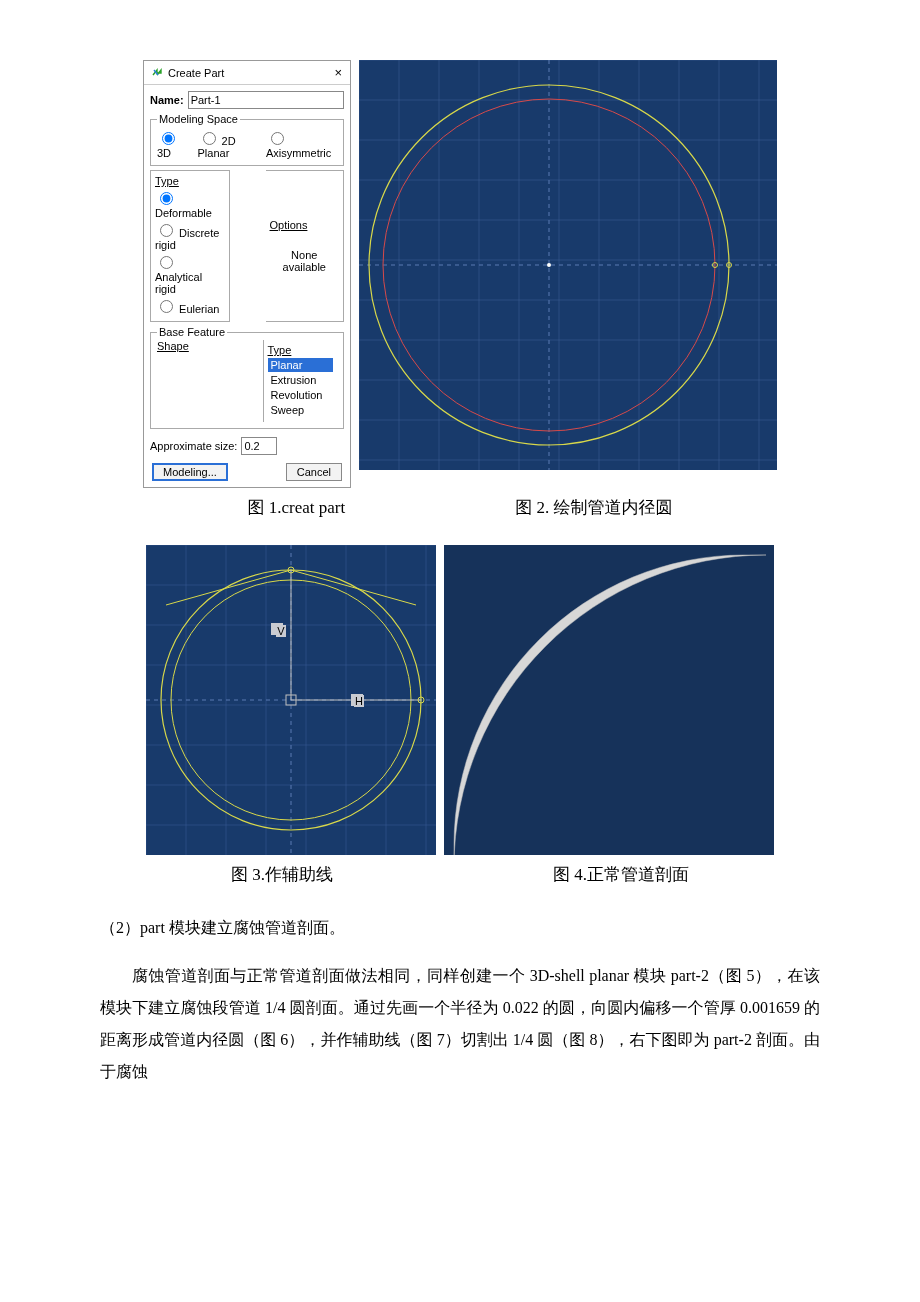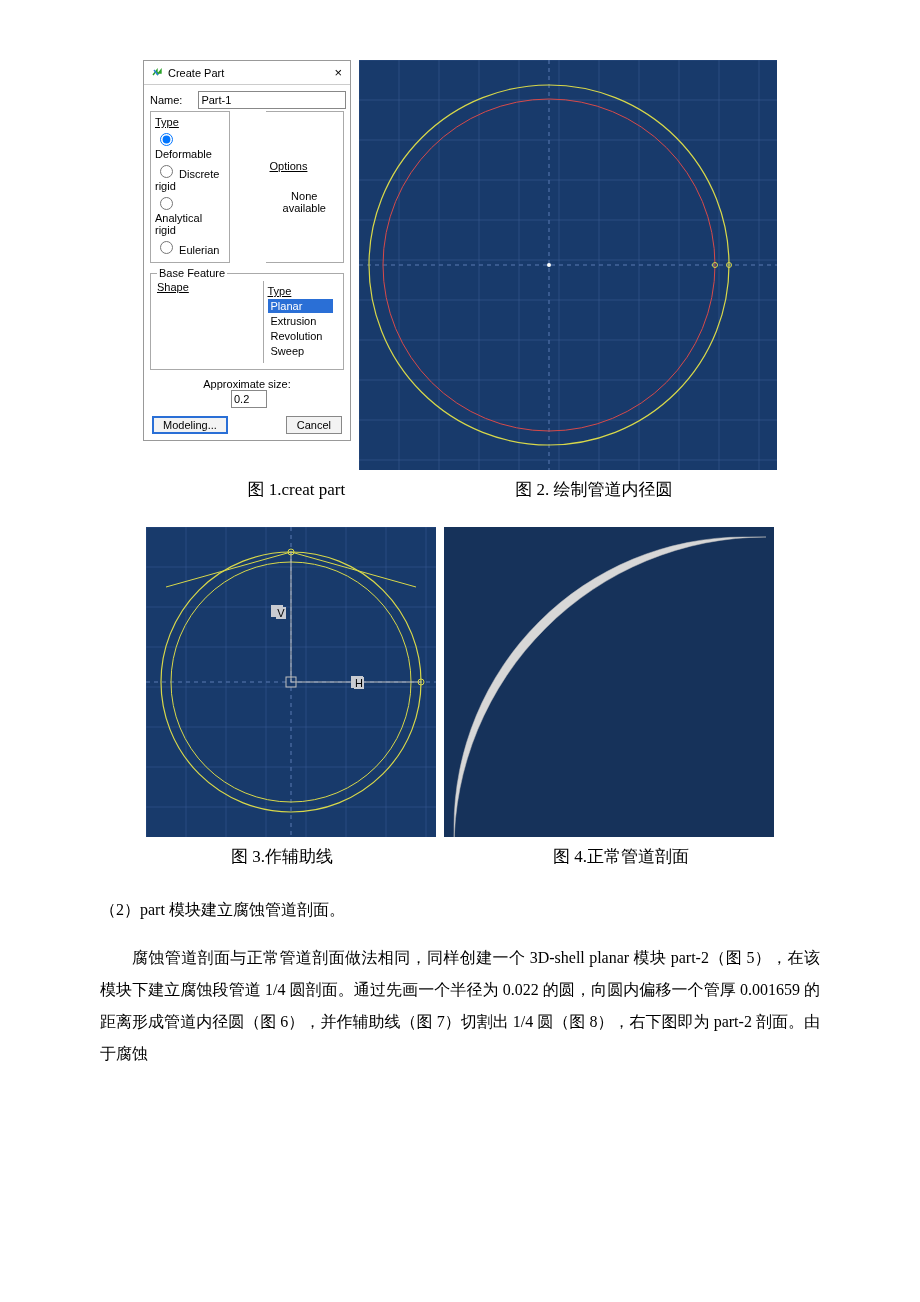--- a/index.html
+++ b/index.html
@@ -40,21 +40,21 @@
     display: inline-flex;
     align-items: center; justify-content: center;
   }
   .dlg-close {
     margin-left: auto;
     font-size: 13px;
     padding: 0 2px;
   }
   .dlg-body { padding: 4px 6px; }
   .field-row { display: flex; align-items: center; margin: 2px 0; }
-  .field-row label { margin-right: 16px; }
+  .field-row label { margin-right: 4px; font-weight: bold; }
   .field-row input[type="text"] {
     flex: 1;
     height: 16px;
     font-size: 11px;
     border: 1px solid #888;
     padding: 0 2px;
   }
   fieldset {
     border: 1px solid #aaa;
     margin: 4px 0;
@@ -64,21 +64,21 @@
   fieldset legend { font-size: 11px; padding: 0 2px; }
   .radio-row { display: flex; gap: 10px; margin-top: 2px; }
   .two-col { display: flex; gap: 36px; }
   .two-col .col { flex: 1; border: 1px solid #aaa; padding: 4px; }
   .two-col .col + .col { border-left: none; }
   .col-title { text-decoration: underline; margin-bottom: 2px; font-size:11px; }
   .vlist label { display: block; margin: 2px 0; }
   .type-list { font-size:11px; }
   .type-item { padding: 1px 3px; margin: 1px 0; }
   .type-item.sel { background: #2a6fd6; color: #fff; }
-  .apx-row { margin: 8px 0 4px 0; display: flex; align-items: center; flex-direction: column; }
+  .apx-row { margin: 8px 0 4px 0; display: flex; align-items: center; }
   .apx-row input { width: 30px; height: 16px; font-size:11px; border:1px solid #888; margin-left:4px; padding:0 2px;}
   .btn-row { display: flex; justify-content: space-between; padding: 0 8px 6px 8px; }
   .btn {
     border: 1px solid #888;
     padding: 2px 10px;
     font-size: 11px;
     background: #f3f3f3;
   }
   .btn.primary { border-color: #2a6fd6; box-shadow: 0 0 0 1px #2a6fd6 inset; }
   .sketch {
@@ -136,20 +136,28 @@
       </span>
       <span>Create Part</span>
       <span class="dlg-close">×</span>
     </div>
     <div class="dlg-body">
       <div class="field-row">
         <label>Name:</label>
         <input type="text" value="Part-1" style="">
       </div>
 
+      <fieldset>
+        <legend>Modeling Space</legend>
+        <div class="radio-row">
+          <label><input type="radio" name="ms" checked="" style=""> <span>3D</span></label>
+          <label><input type="radio" name="ms" style=""> <span>2D Planar</span></label>
+          <label><input type="radio" name="ms" style=""> <span>Axisymmetric</span></label>
+        </div>
+      </fieldset>
 
       <div class="two-col">
         <div class="col">
           <div class="col-title">Type</div>
           <div class="vlist">
             <label><input type="radio" name="ty" checked="" style=""> <span>Deformable</span></label>
             <label><input type="radio" name="ty" style=""> <span>Discrete rigid</span></label>
             <label><input type="radio" name="ty" style=""> <span>Analytical rigid</span></label>
             <label><input type="radio" name="ty" style=""> <span>Eulerian</span></label>
           </div>

